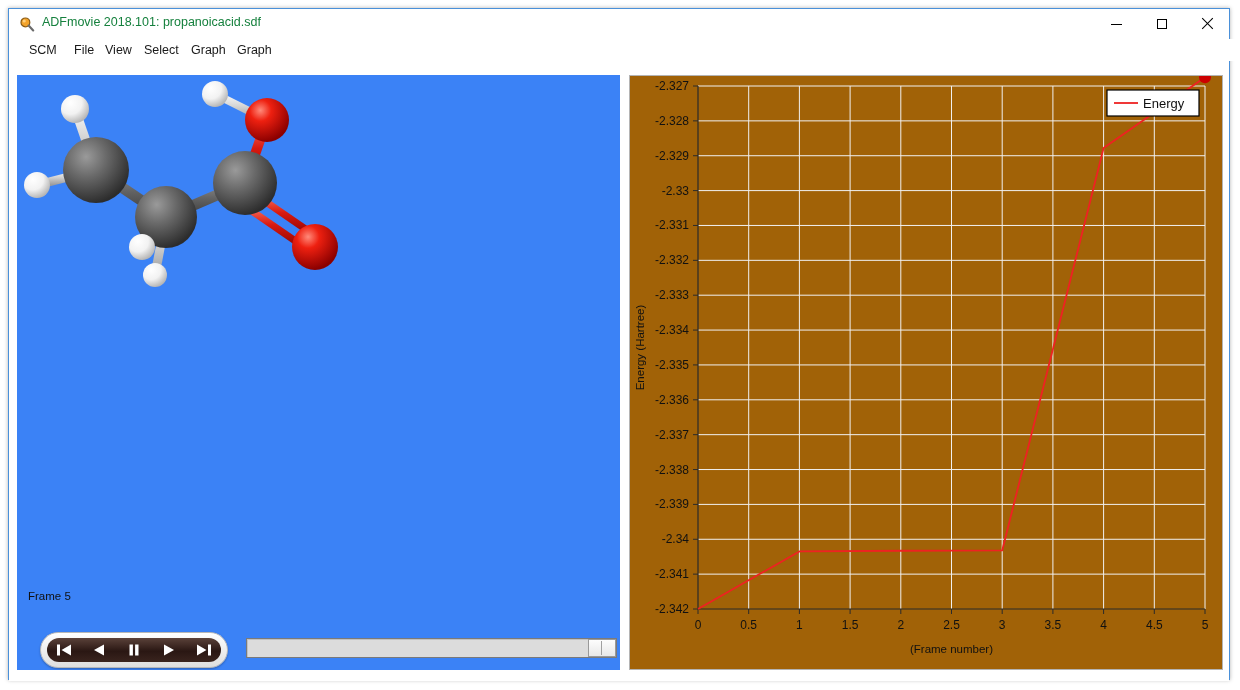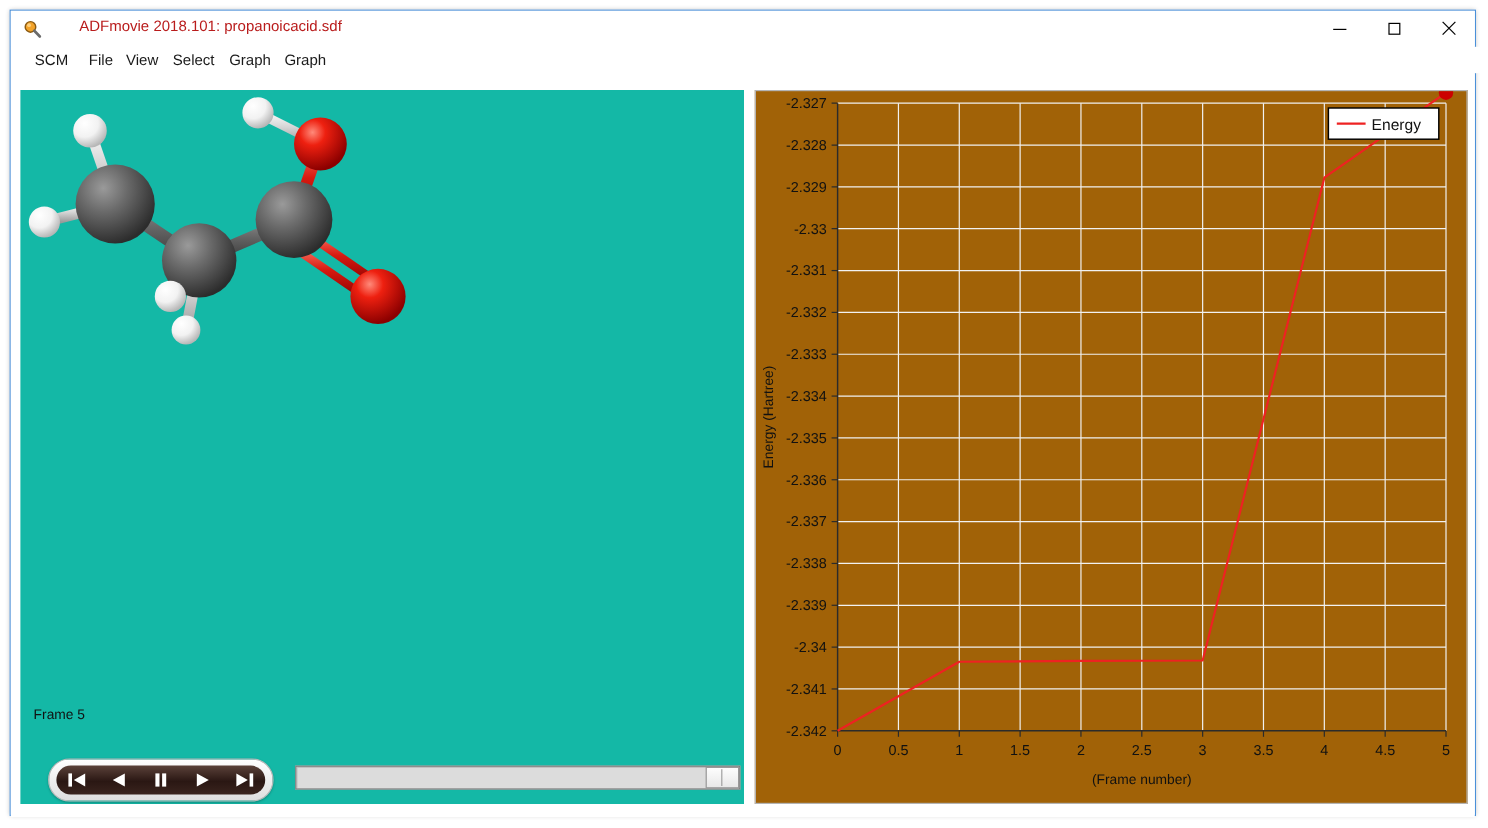--- a/index.html
+++ b/index.html
@@ -27,23 +27,22 @@
     width: 100%; height: 30px;
     background: #ffffff;
     box-sizing: border-box;
   }
   #title-icon {
     position: absolute; left: 10px; top: 7px;
     width: 16px; height: 16px;
   }
   #title-text {
     position: absolute; left: 33px; top: 6px;
-    font-size: 12.5px; color: #b91c1c;
+    font-size: 12.5px; color: #15803d;
     white-space: nowrap;
-    margin-left: 24px;
   }
   .win-btn {
     position: absolute; top: 0;
     width: 45px; height: 30px;
     display: flex; align-items: center; justify-content: center;
     cursor: default;
   }
   #btn-min  { right: 90px; }
   #btn-max  { right: 45px; }
   #btn-close{ right: 0px; }
@@ -82,21 +81,21 @@
   #content {
     position: absolute; left: 0; top: 52px;
     width: 100%; height: 620px;
     background: #ffffff;
   }
 
   
   #mol-panel {
     position: absolute; left: 8px; top: 14px;
     width: 603px; height: 595px;
-    background: #14b8a6;
+    background: #3b82f6;
     overflow: hidden;
   }
   #mol-svg { position: absolute; left: 0; top: 0; }
 
   #status-block {
     position: absolute; left: 11px; top: 514px;
     font-size: 11.5px; color: #111;
     line-height: 15px;
     user-select: none;
   }

